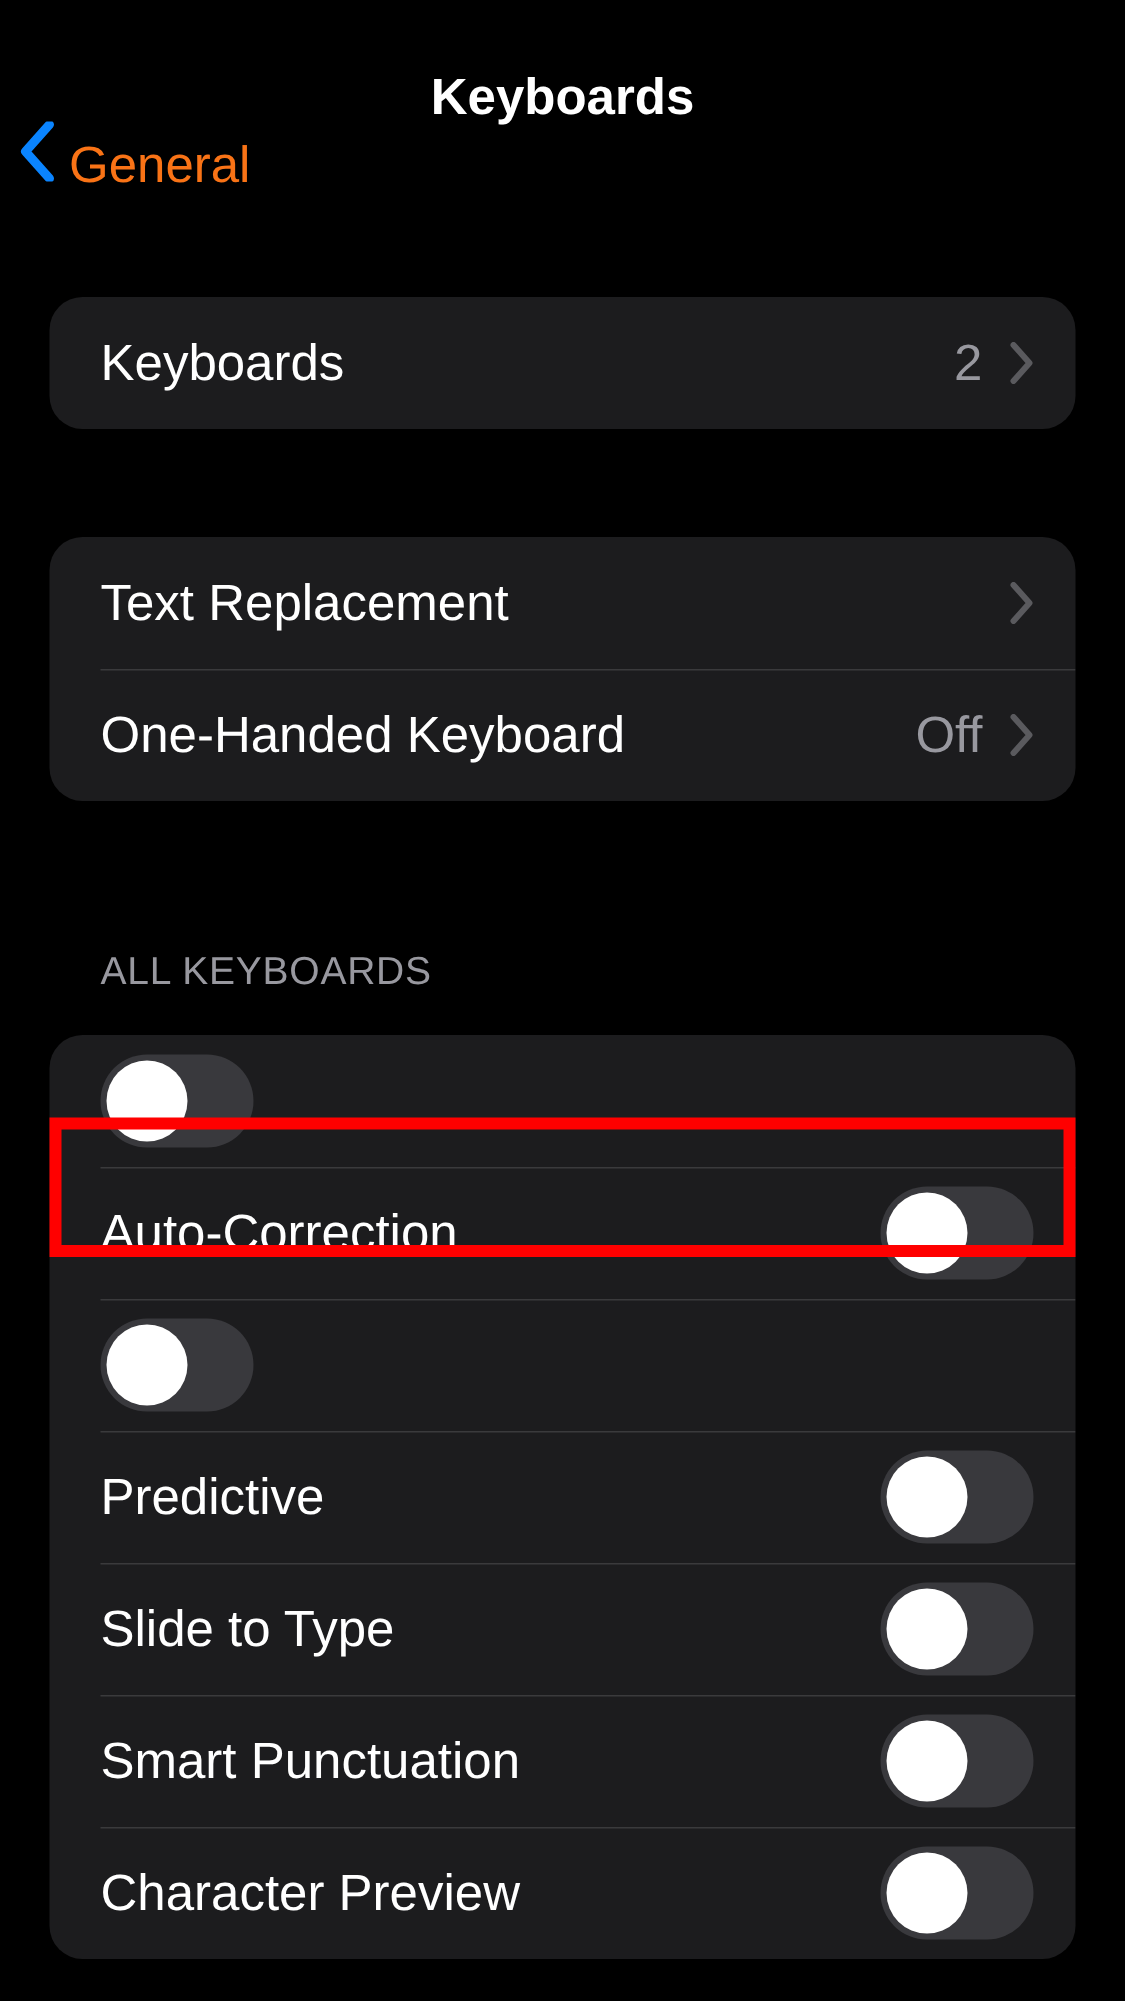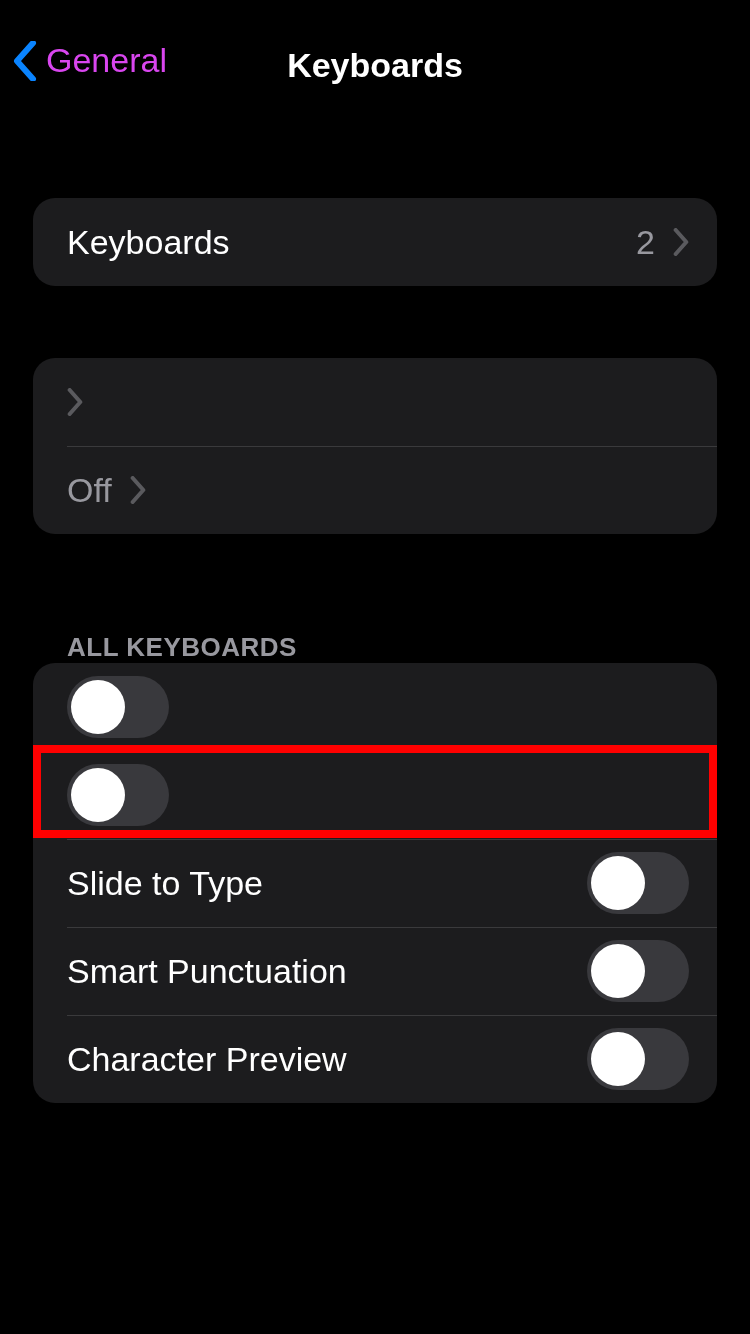--- a/index.html
+++ b/index.html
@@ -17,22 +17,22 @@
     display: flex;
     align-items: center;
     justify-content: center;
   }
   .back-btn {
     position: absolute;
     left: 12px;
     top: 0;
     bottom: 0;
     display: flex;
-    align-items: flex-start;
-    color: #d946ef;
+    align-items: flex-end;
+    color: #f97316;
     font-size: 34px;
     font-weight: 400;
     margin-top: 41px;
   }
   .back-btn svg { width: 26px; height: 40px; margin-right: 8px; }
   .nav-title {
     color: #ffffff;
     font-size: 34px;
     font-weight: 600;
   }
@@ -46,23 +46,23 @@
     border-radius: 22px;
     overflow: hidden;
   }
   .spacer-lg { height: 68px; }
   .spacer-md { height: 72px; }
   .spacer-sm { height: 98px; }
 
   .section-header {
     color: #98989f;
     font-size: 26px;
-    font-weight: 700;
+    font-weight: 400;
     letter-spacing: 0.5px;
-    padding: 0 0 0 34px;
+    padding: 0 0 27px 34px;
   }
 
   .row {
     display: flex;
     align-items: center;
     height: 88px;
     padding: 0 28px 0 34px;
     position: relative;
   }
   .row + .row::before {
@@ -136,27 +136,29 @@
             <polyline points="2,1 10,10 2,19" fill="none" stroke="#5a5a5e" stroke-width="3" stroke-linecap="round" stroke-linejoin="round"></polyline>
           </svg>
       </span>
     </div>
   </div>
 
   <div class="spacer-md"></div>
 
   <div class="group">
     <div class="row">
+      <div class="row-label">Text Replacement</div>
       <span class="chevron">
         <svg viewBox="0 0 12 20">
             <polyline points="2,1 10,10 2,19" fill="none" stroke="#5a5a5e" stroke-width="3" stroke-linecap="round" stroke-linejoin="round"></polyline>
           </svg>
       </span>
     </div>
     <div class="row">
+      <div class="row-label">One-Handed Keyboard</div>
       <div class="row-value">Off</div>
       <span class="chevron">
         <svg viewBox="0 0 12 20">
             <polyline points="2,1 10,10 2,19" fill="none" stroke="#5a5a5e" stroke-width="3" stroke-linecap="round" stroke-linejoin="round"></polyline>
           </svg>
       </span>
     </div>
   </div>
 
   <div class="spacer-sm"></div>
@@ -164,28 +166,40 @@
   <div class="section-header">ALL KEYBOARDS</div>
 
   <div class="group">
 
     <div class="row">
       <div class="toggle">
           <div class="knob"></div>
         </div>
     </div>
 
-
-    <div class="row">
-      <div class="toggle">
-          <div class="knob"></div>
-        </div>
-    </div>
-
-
+    <div class="row" id="auto-correction-row">
+      <div class="row-label">Auto-Correction</div>
+      <div class="toggle">
+          <div class="knob"></div>
+        </div>
+    </div>
+
+    <div class="row">
+      <div class="toggle">
+          <div class="knob"></div>
+        </div>
+    </div>
+
+
+    <div class="row">
+      <div class="row-label">Predictive</div>
+      <div class="toggle">
+          <div class="knob"></div>
+        </div>
+    </div>
 
     <div class="row">
       <div class="row-label">Slide to Type</div>
       <div class="toggle">
           <div class="knob"></div>
         </div>
     </div>
 
     <div class="row">
       <div class="row-label">Smart Punctuation</div>

